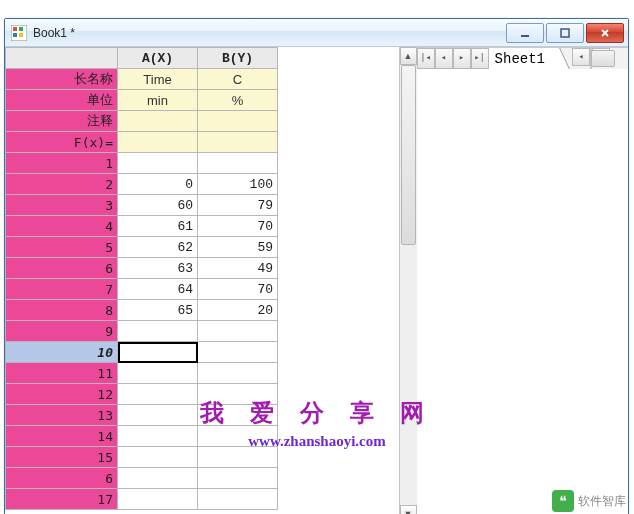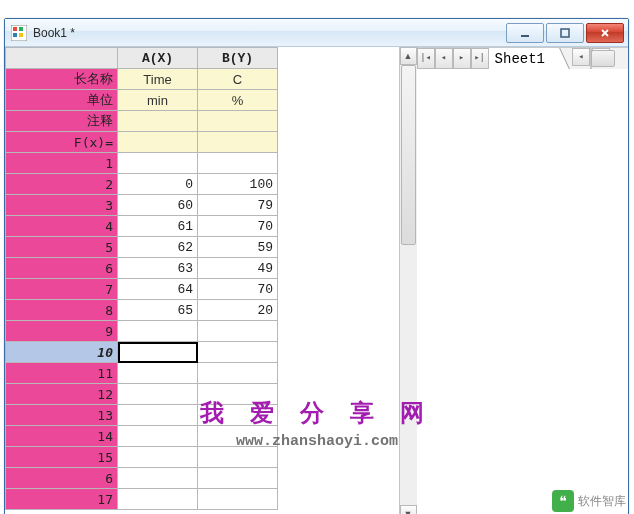--- a/index.html
+++ b/index.html
@@ -186,21 +186,21 @@
   .hscroll .hthumb { position:absolute; top:1px; bottom:1px; left:0; width:24px; background: linear-gradient(#f4f4f4,#dcdcdc); border:1px solid #b5b5b5; border-radius:2px; }
   .hscroll .harrow { width:18px; }
   .rightspace { width: 18px; }
 
   .watermark {
     position: absolute; left: 195px; top: 350px;
     pointer-events: none;
     text-align: center;
   }
   .wm1 { color:#a21caf; font-size: 24px; font-weight:bold; letter-spacing: 10px; font-family: "SimSun","Songti SC",serif; }
-  .wm2 { color:#737373; font-size: 15px; font-weight:bold; font-family: Liberation Mono, monospace; margin-top:4px; }
+  .wm2 { color:#6d28d9; font-size: 15px; font-weight:bold; font-family: Liberation Serif, serif; margin-top:4px; }
   .bottom-wm {
     position:absolute; right: 8px; bottom: 2px;
     display:flex; align-items:center; gap:4px;
     font-family:"SimSun",serif; color:#888; font-size:12px;
     pointer-events:none;
   }
   .bottom-wm .logo { width:22px; height:22px; background:#42b04a; border-radius:4px; display:flex; align-items:center; justify-content:center; color:#fff; font-size:14px; }
   .tri { font-size: 9px; color:#555; line-height:1; }
 </style>
 </head>

